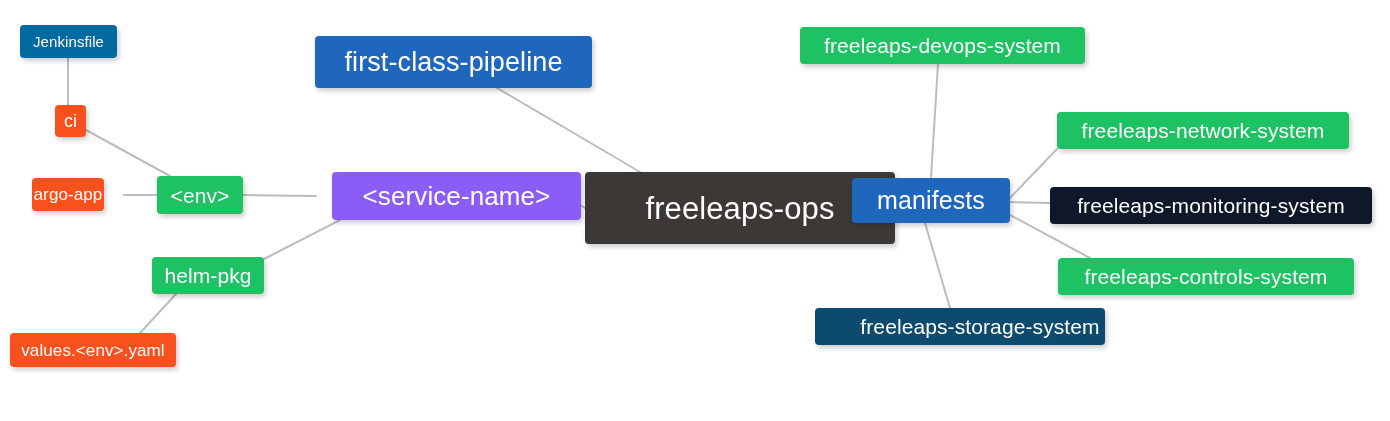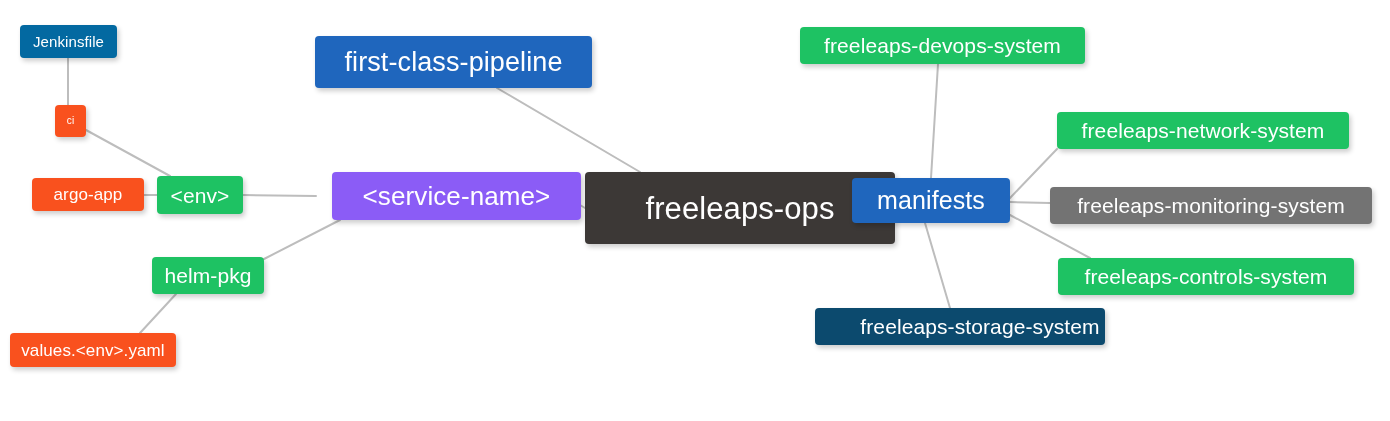--- a/index.html
+++ b/index.html
@@ -83,36 +83,36 @@
       </div>
       <div class="mm-node" style="left: 157px; top: 176px; width: 86px; height: 38px; background: rgb(30, 194, 99); font-size: 21px;">
         <span class="mm-node-label">&lt;env&gt;</span>
       </div>
       <div class="mm-node" style="left: 152px; top: 257px; width: 112px; height: 37px; background: rgb(30, 194, 99); font-size: 21px;">
         <span class="mm-node-label">helm-pkg</span>
       </div>
       <div class="mm-node" style="left: 20px; top: 25px; width: 97px; height: 33px; background: #0369a1; font-size: 15px;">
         <span class="mm-node-label">Jenkinsfile</span>
       </div>
-      <div class="mm-node" style="left: 55px; top: 105px; width: 31px; height: 32px; background: rgb(249, 81, 30); font-size: 10px; text-align: right;">
+      <div class="mm-node" style="left: 55px; top: 105px; width: 31px; height: 32px; background: rgb(249, 81, 30); font-size: 18px; text-align: right;">
         <span class="mm-node-label">ci</span>
       </div>
-      <div class="mm-node" style="left: 32px; top: 178px; width: 112px; height: 33px; background: rgb(249, 81, 30); font-size: 17px;">
+      <div class="mm-node" style="left: 32px; top: 178px; width: 72px; height: 33px; background: rgb(249, 81, 30); font-size: 17px;">
         <span class="mm-node-label">argo-app</span>
       </div>
       <div class="mm-node" style="left: 10px; top: 333px; width: 166px; height: 34px; background: rgb(249, 81, 30); font-size: 17px;">
         <span class="mm-node-label">values.&lt;env&gt;.yaml</span>
       </div>
       <div class="mm-node" style="left: 800px; top: 27px; width: 285px; height: 37px; background: rgb(30, 194, 99); font-size: 21px;">
         <span class="mm-node-label">freeleaps-devops-system</span>
       </div>
       <div class="mm-node" style="left: 1057px; top: 112px; width: 292px; height: 37px; background: rgb(30, 194, 99); font-size: 21px;">
         <span class="mm-node-label">freeleaps-network-system</span>
       </div>
-      <div class="mm-node" style="left: 1050px; top: 187px; width: 322px; height: 37px; background: #737373; font-size: 21px; justify-content: center;">
+      <div class="mm-node" style="left: 1050px; top: 187px; width: 322px; height: 37px; background: #0f172a; font-size: 21px; justify-content: center;">
         <span class="mm-node-label">freeleaps-monitoring-system</span>
       </div>
       <div class="mm-node" style="left: 1058px; top: 258px; width: 296px; height: 37px; background: rgb(30, 194, 99); font-size: 21px;">
         <span class="mm-node-label">freeleaps-controls-system</span>
       </div>
       <div class="mm-node" style="left: 815px; top: 308px; width: 290px; height: 37px; background: #0c4a6e; font-size: 21px; padding-left: 40px;">
         <span class="mm-node-label">freeleaps-storage-system</span>
       </div>
     </div>
 </div>

